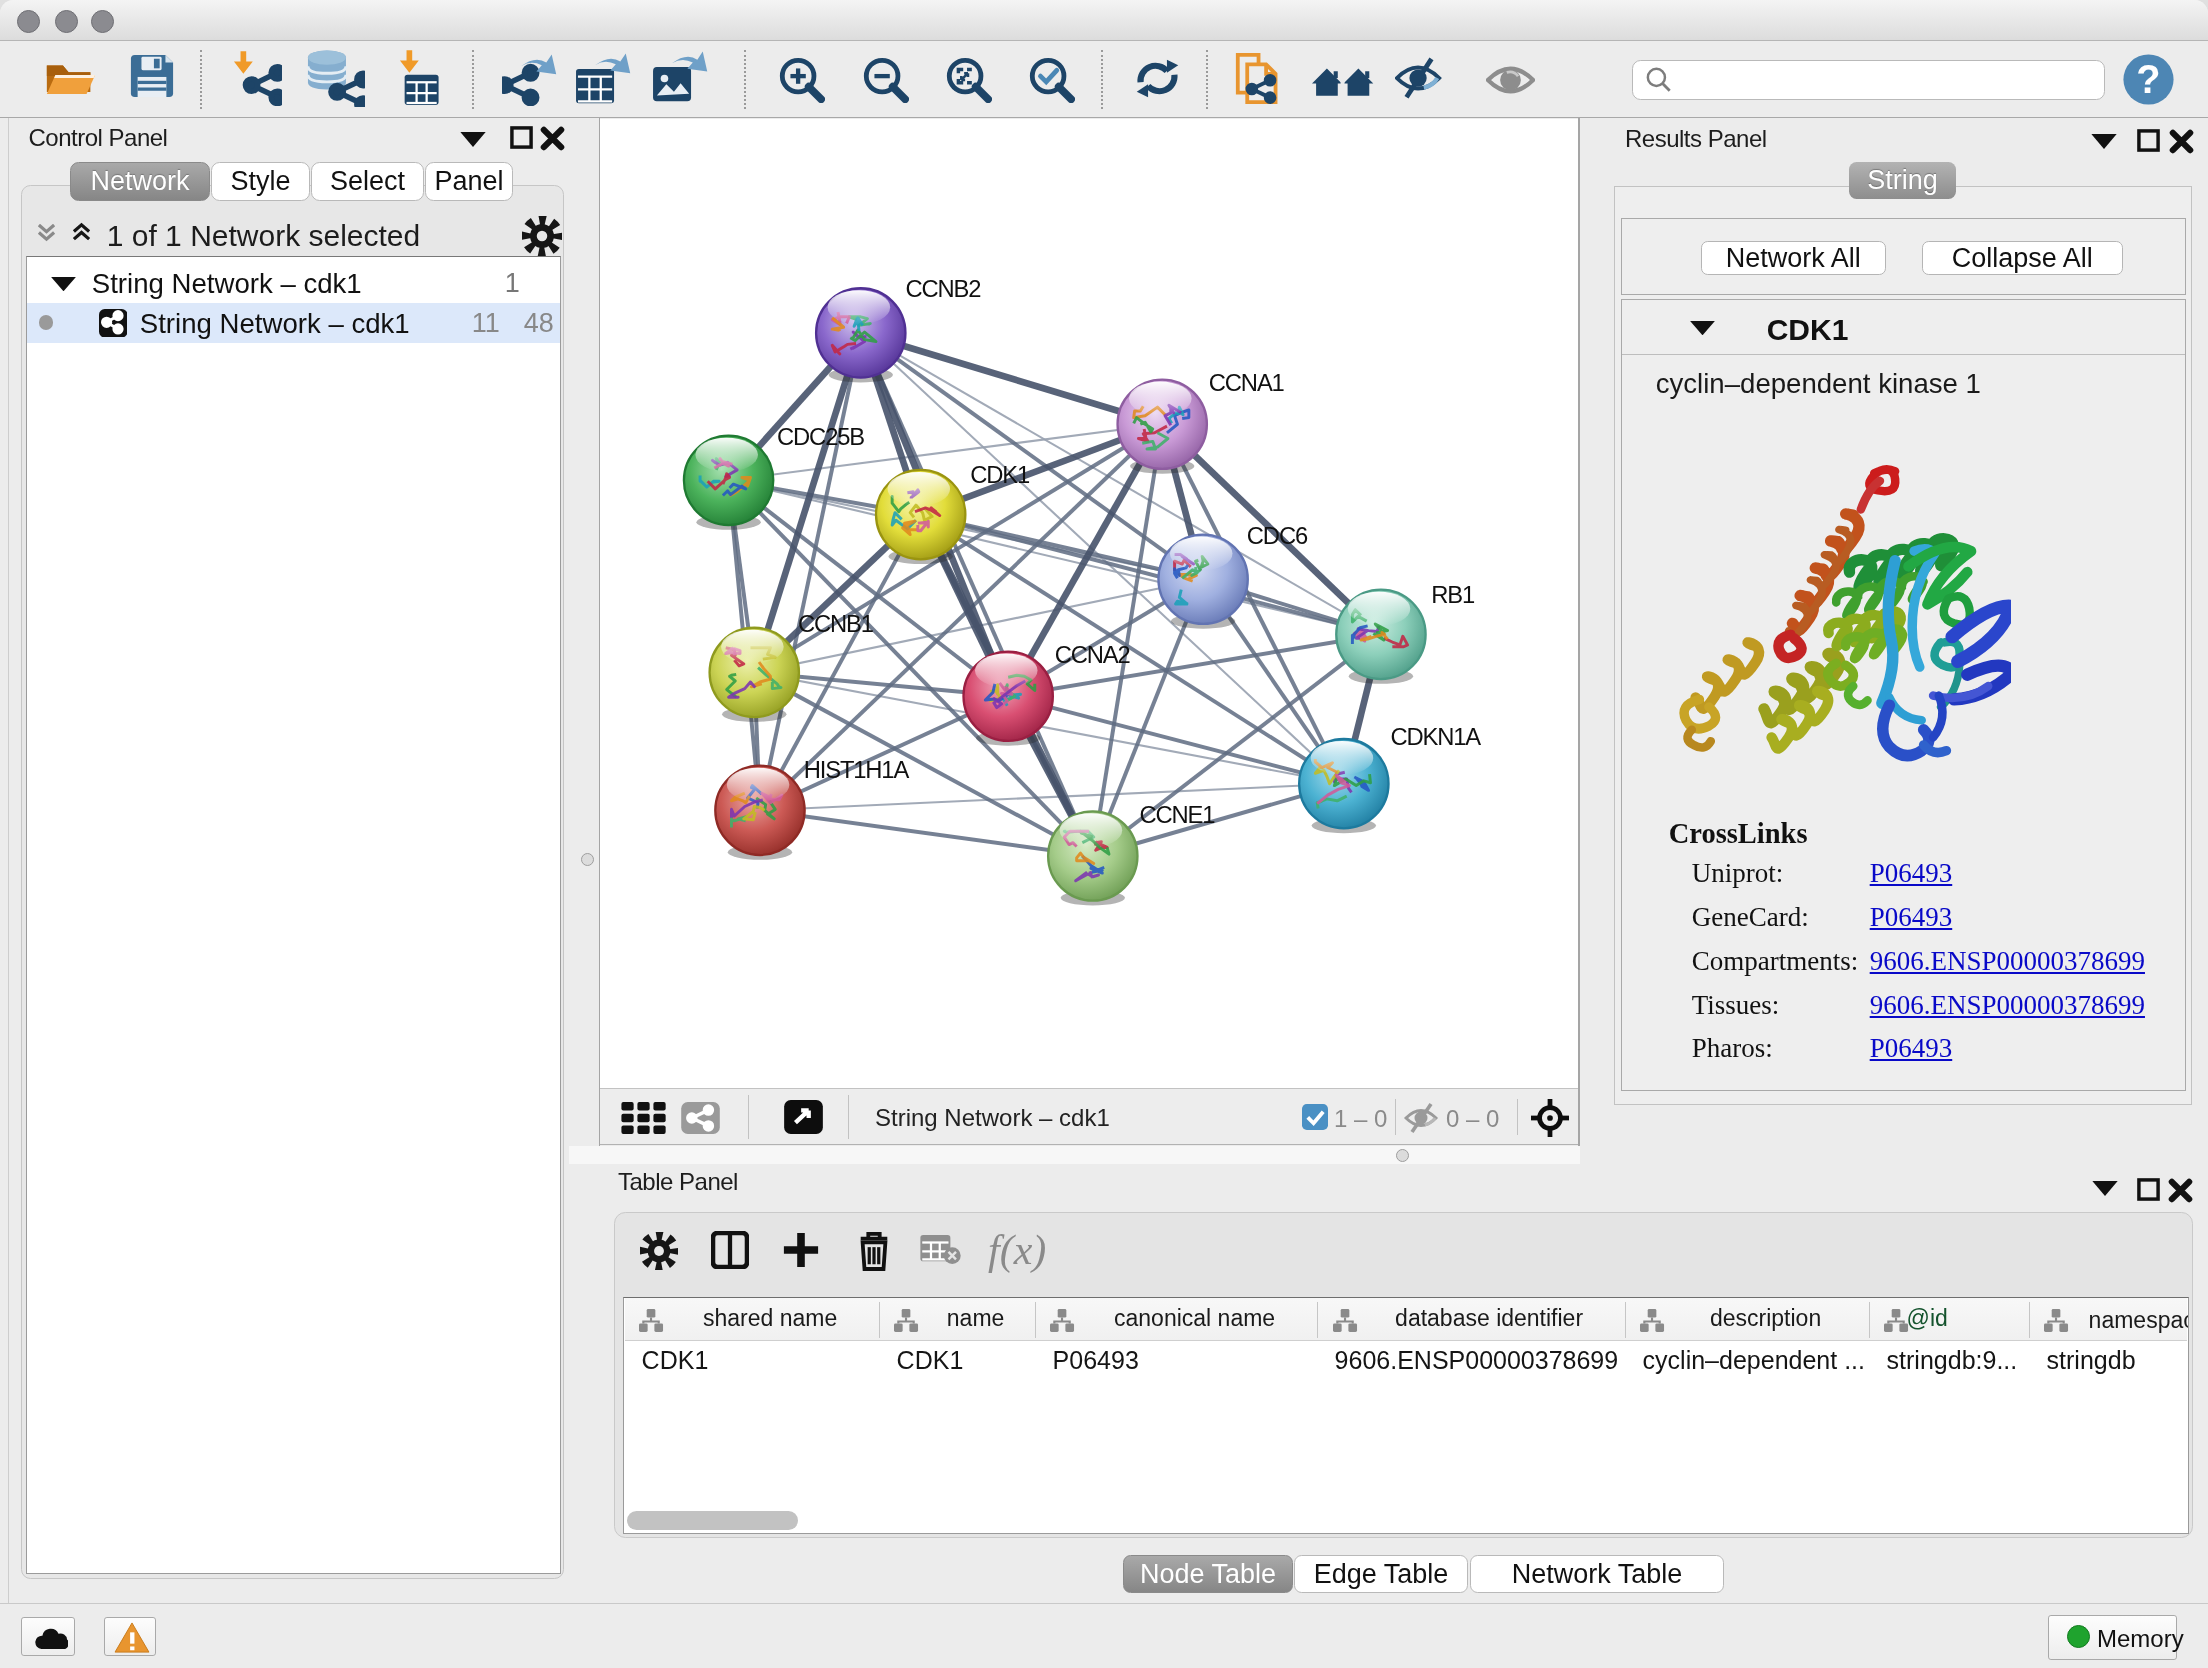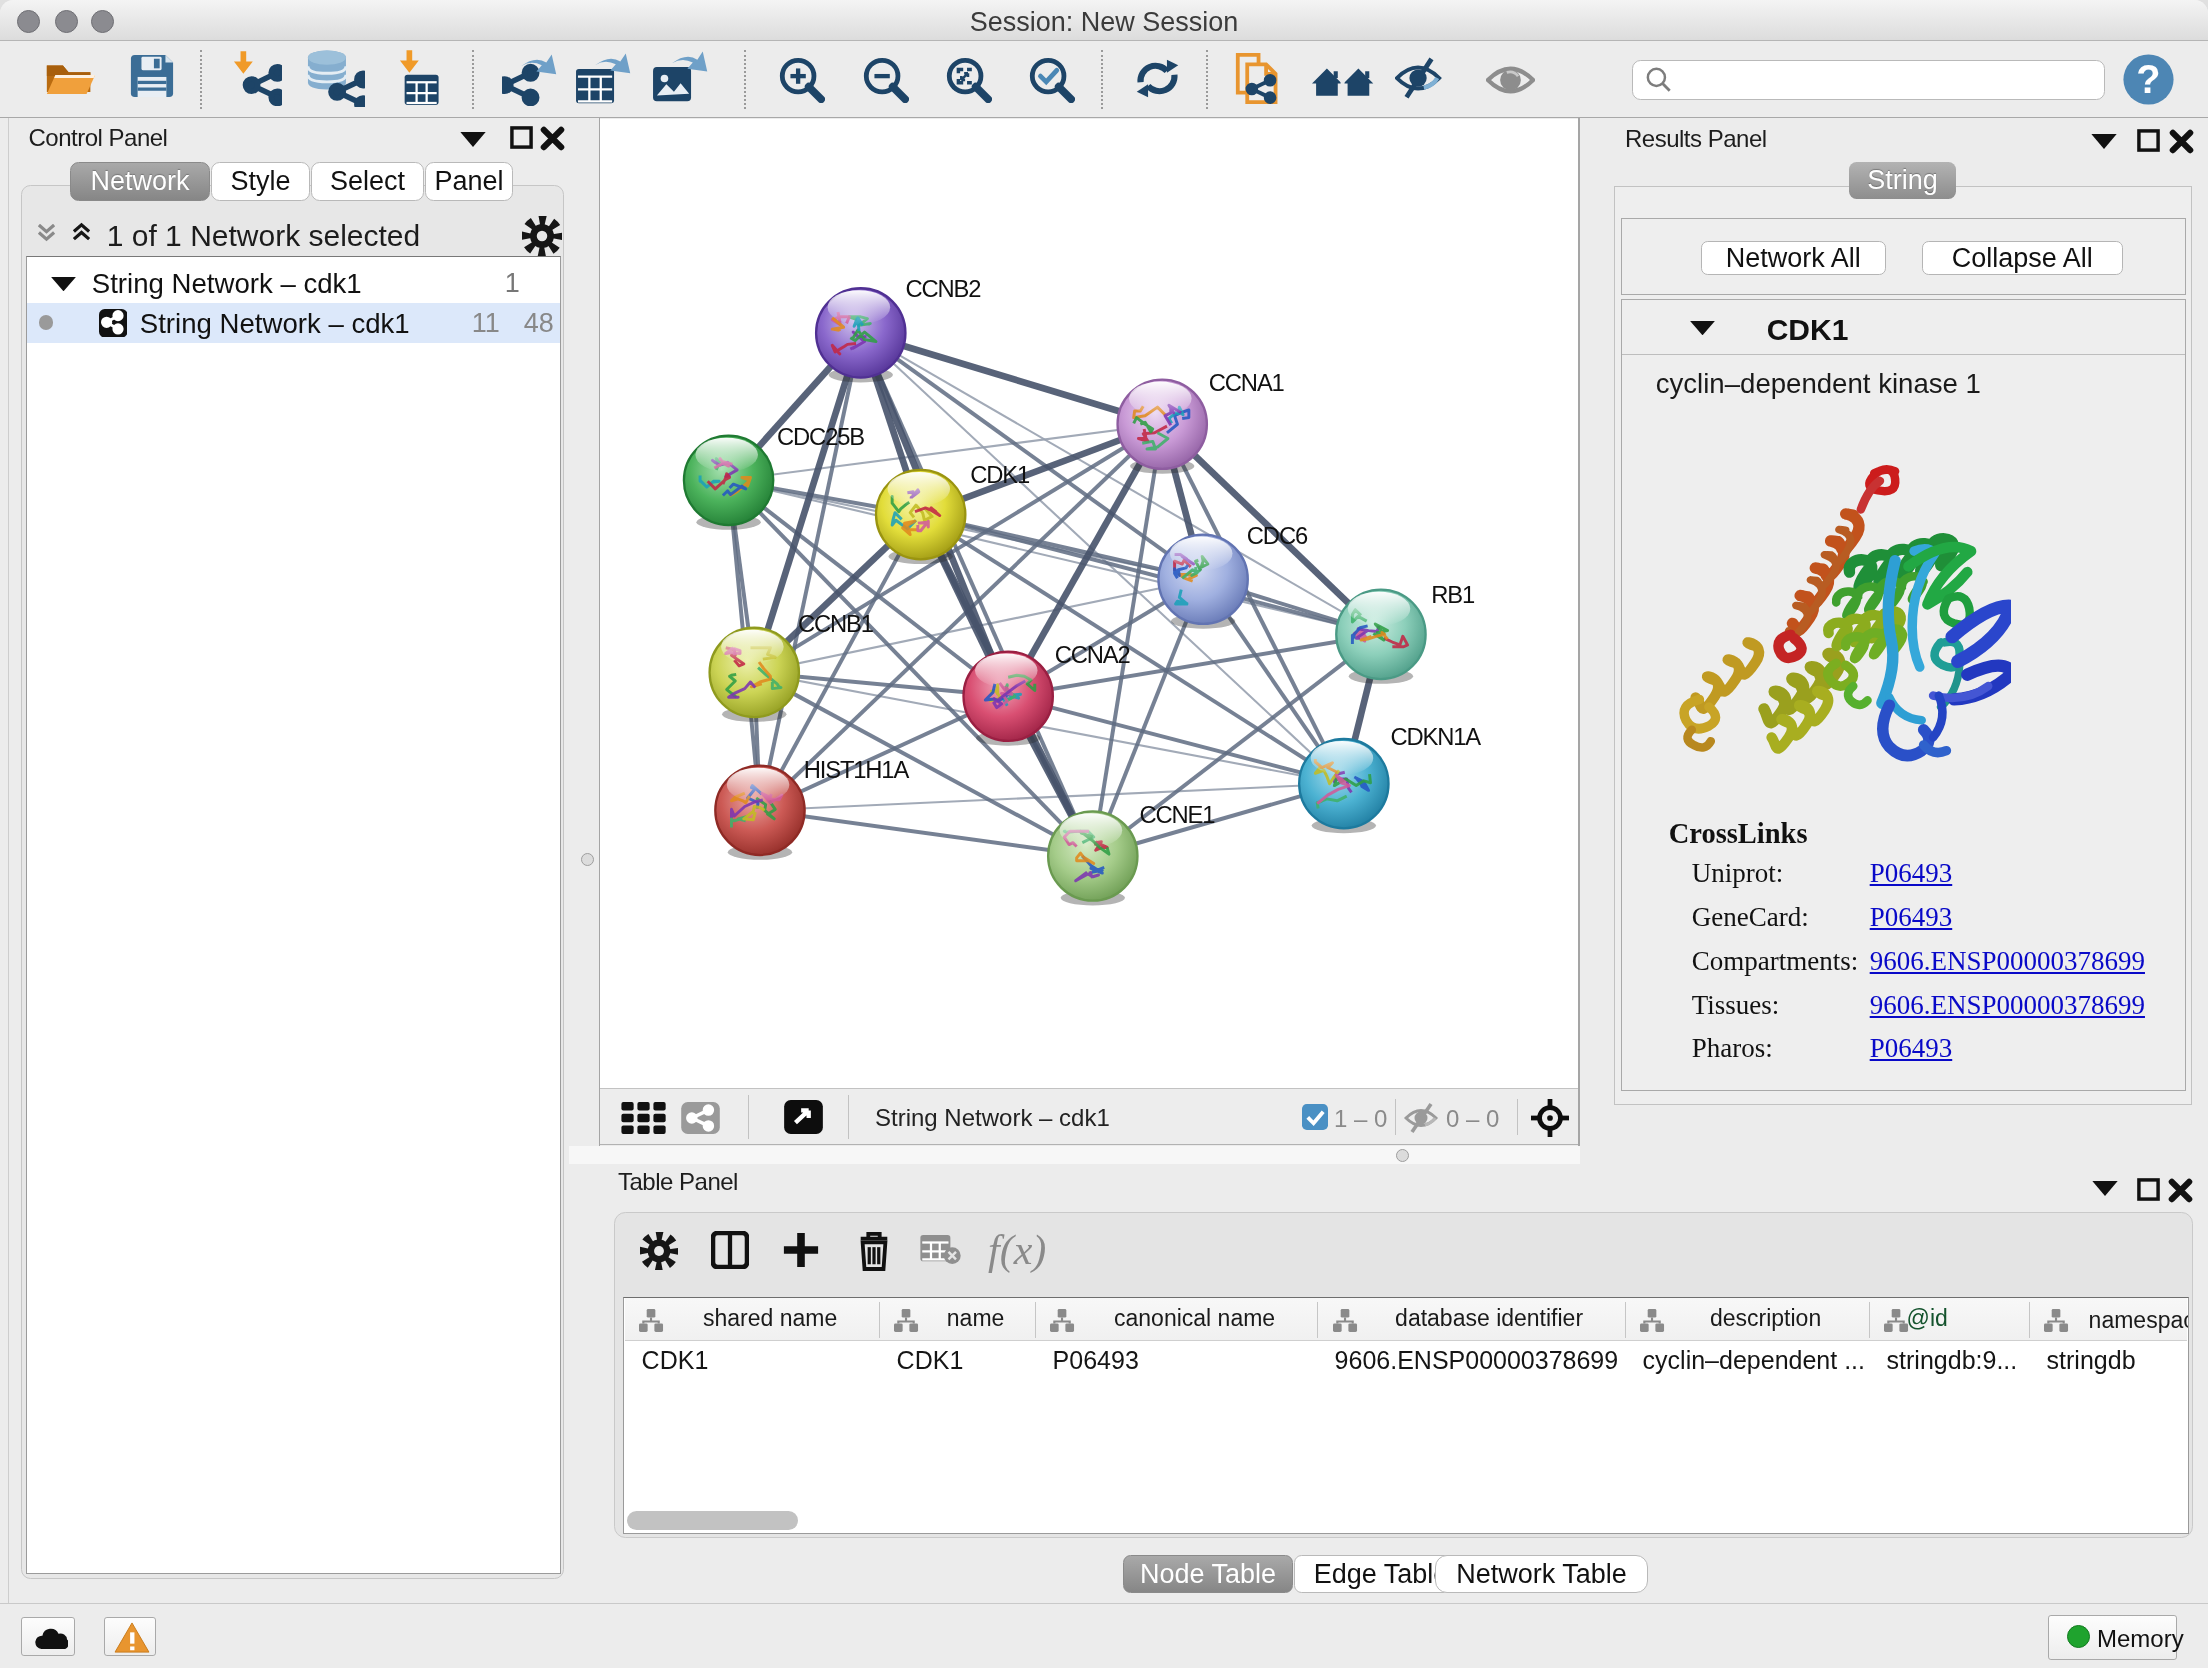--- a/index.html
+++ b/index.html
@@ -59,21 +59,20 @@
     border:1px solid #a9a9a9;border-radius:2.9px;}
   .handle{position:absolute;border-radius:50%;background:#dcdcdc;border:1px solid #9e9e9e;}
 </style>
 </head>
 <body>
 <div id="win">
   <div id="titlebar">
     <div class="tl" style="left:17px;"></div>
     <div class="tl" style="left:55px;"></div>
     <div class="tl" style="left:91px;"></div>
-    <div id="title">Session: New Session</div>
   </div>
   <div class="abs" style="left:7.6px;top:118px;width:1px;height:1485px;background:#cdcdcd;"></div>
   <div id="toolbar">
 <svg class="abs" style="left:44px;top:12.4px;" width="53" height="44" viewBox="0 0 56 46">
         <path d="M3,12 L20,12 L26,19 L49,19 L49,40 L3,40 Z" fill="#b96b10"></path>
         <path d="M3,12 L20,12 L26,19 L49,19 L49,23 L3,23 Z" fill="#a85f0c"></path>
         <path d="M12,22 L54,22 L45,42 L3,42 Z" fill="#f0a03c"></path>
         <path d="M12,22 L54,22 L52.5,25 L10.7,25 Z" fill="#fff" opacity="0.85"></path>
       </svg>
 <svg class="abs" style="left:129px;top:11.4px;" width="46" height="46" viewBox="0 0 48 48">
@@ -842,21 +841,21 @@
           <div style="position:absolute;left:429px;top:48px;font-size:25px;color:#151515;white-space:nowrap;">P06493</div>
           <div style="position:absolute;left:711px;top:48px;font-size:25px;color:#151515;white-space:nowrap;">9606.ENSP00000378699</div>
           <div style="position:absolute;left:1019px;top:48px;font-size:25px;color:#151515;white-space:nowrap;">cyclin–dependent ...</div>
           <div style="position:absolute;left:1263px;top:48px;font-size:25px;color:#151515;white-space:nowrap;">stringdb:9...</div>
           <div style="position:absolute;left:1423px;top:48px;font-size:25px;color:#151515;white-space:nowrap;">stringdb</div>
           <div style="position:absolute;left:3.8px;top:213px;width:171px;height:19px;border-radius:9.5px;background:#c2c2c2;"></div>
       </div>
     </div>
     <div class="tabbtn2" style="left:554px;width:170px;background:linear-gradient(#a9a9a9,#868686);color:#fff;border-color:#8a8a8a;">Node Table</div>
     <div class="tabbtn2" style="left:725px;width:174px;">Edge Table</div>
-    <div class="tabbtn2" style="left:866px;width:213px;border-radius:12px;">Network Table</div>
+    <div class="tabbtn2" style="left:901px;width:254px;">Network Table</div>
   </div>
 
   <div id="bottombar">
     <div class="bbtn" style="left:21px;width:54px;">
         <svg class="abs" style="left:9.5px;top:7.6px;" width="36" height="25" viewBox="0 0 38 26">
           <path d="M10,24 a7,7 0 0 1 1,-14 a9,9 0 0 1 17,-2 a7,7 0 0 1 9,6 a6,6 0 0 1 -2,10 z" fill="#111"></path>
         </svg>
       </div>
     <div class="bbtn" style="left:104px;width:52px;">
         <svg class="abs" style="left:8.6px;top:3.8px;" width="36" height="32" viewBox="0 0 38 34">

